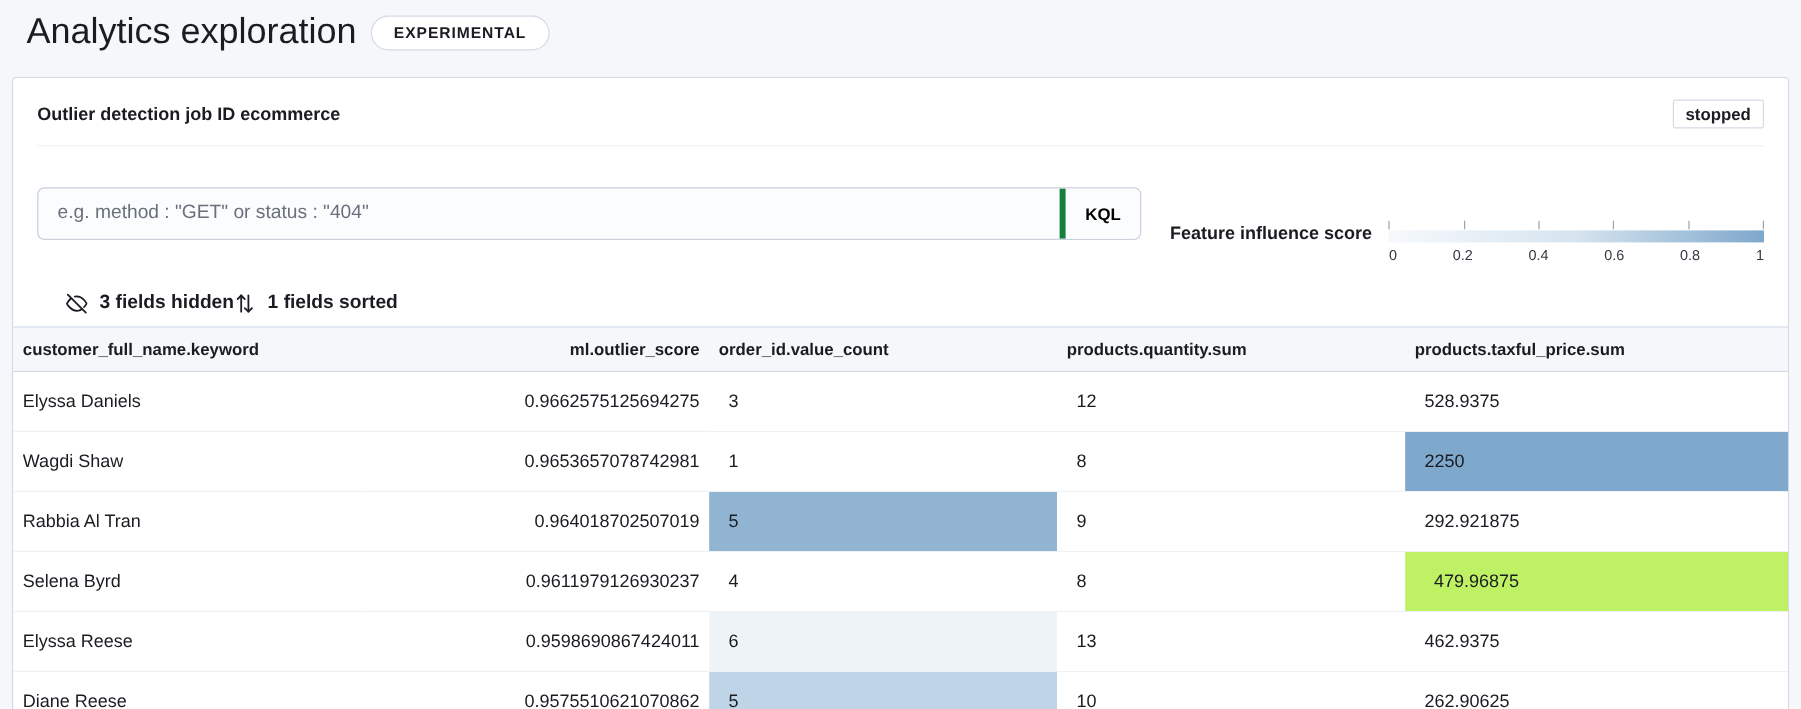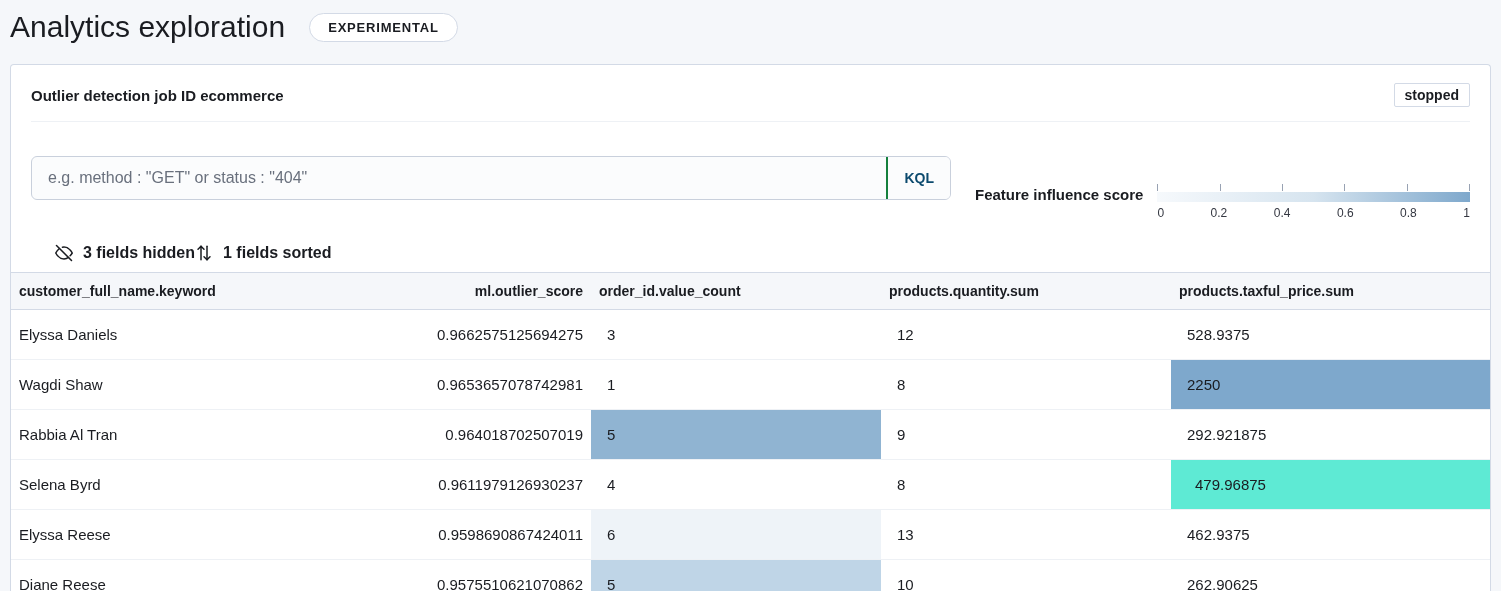--- a/index.html
+++ b/index.html
@@ -7,21 +7,22 @@
     margin: 0;
     font-family: -apple-system, BlinkMacSystemFont, "Segoe UI", Helvetica, Arial, sans-serif;
     background: #f5f7fa;
     color: #1a1c21;
     font-size: 14px;
   }
   .page-header {
     display: flex;
     align-items: center;
     padding: 10px 10px 20px 10px;
-    gap: 24px;
+    gap: 12px;
+    margin-left: 12px;
   }
   .page-title {
     font-size: 30px;
     font-weight: 500;
     margin: 0;
   }
   .badge {
     border: 1px solid #d3dae6;
     border-radius: 18px;
     padding: 6px 18px;
@@ -84,23 +85,23 @@
     border: none;
     outline: none;
     padding: 0 16px;
     font-size: 16px;
     background: transparent;
     color: #1a1c21;
   }
   .search-input::placeholder { color: #69707d; }
   .kql-btn {
     border: none;
-    border-left: 2px solid #15803d;
+    border-left: 5px solid #15803d;
     background: #fbfcfd;
-    color: #0c4a6e;
+    color: #000000;
     font-weight: 700;
     font-size: 14px;
     padding: 0 16px;
     cursor: pointer;
   }
   .legend-area {
     display: flex;
     align-items: flex-start;
     gap: 14px;
     flex: 1;
@@ -319,21 +320,21 @@
         </tr>
         <tr>
           <td>Selena Byrd</td>
           <td class="align-right">0.9611979126930237</td>
           <td class="heat" style="background: rgb(255, 255, 255);">
             <span>4</span>
           </td>
           <td class="heat" style="background: rgb(255, 255, 255);">
             <span>8</span>
           </td>
-          <td class="heat" style="background: #5eead4; padding-left: 16px;">
+          <td class="heat" style="background: #bef264; padding-left: 16px;">
             <span>479.96875</span>
           </td>
         </tr>
         <tr>
           <td>Elyssa Reese</td>
           <td class="align-right">0.9598690867424011</td>
           <td class="heat" style="background: rgb(238, 243, 248);">
             <span>6</span>
           </td>
           <td class="heat" style="background: rgb(255, 255, 255);">

